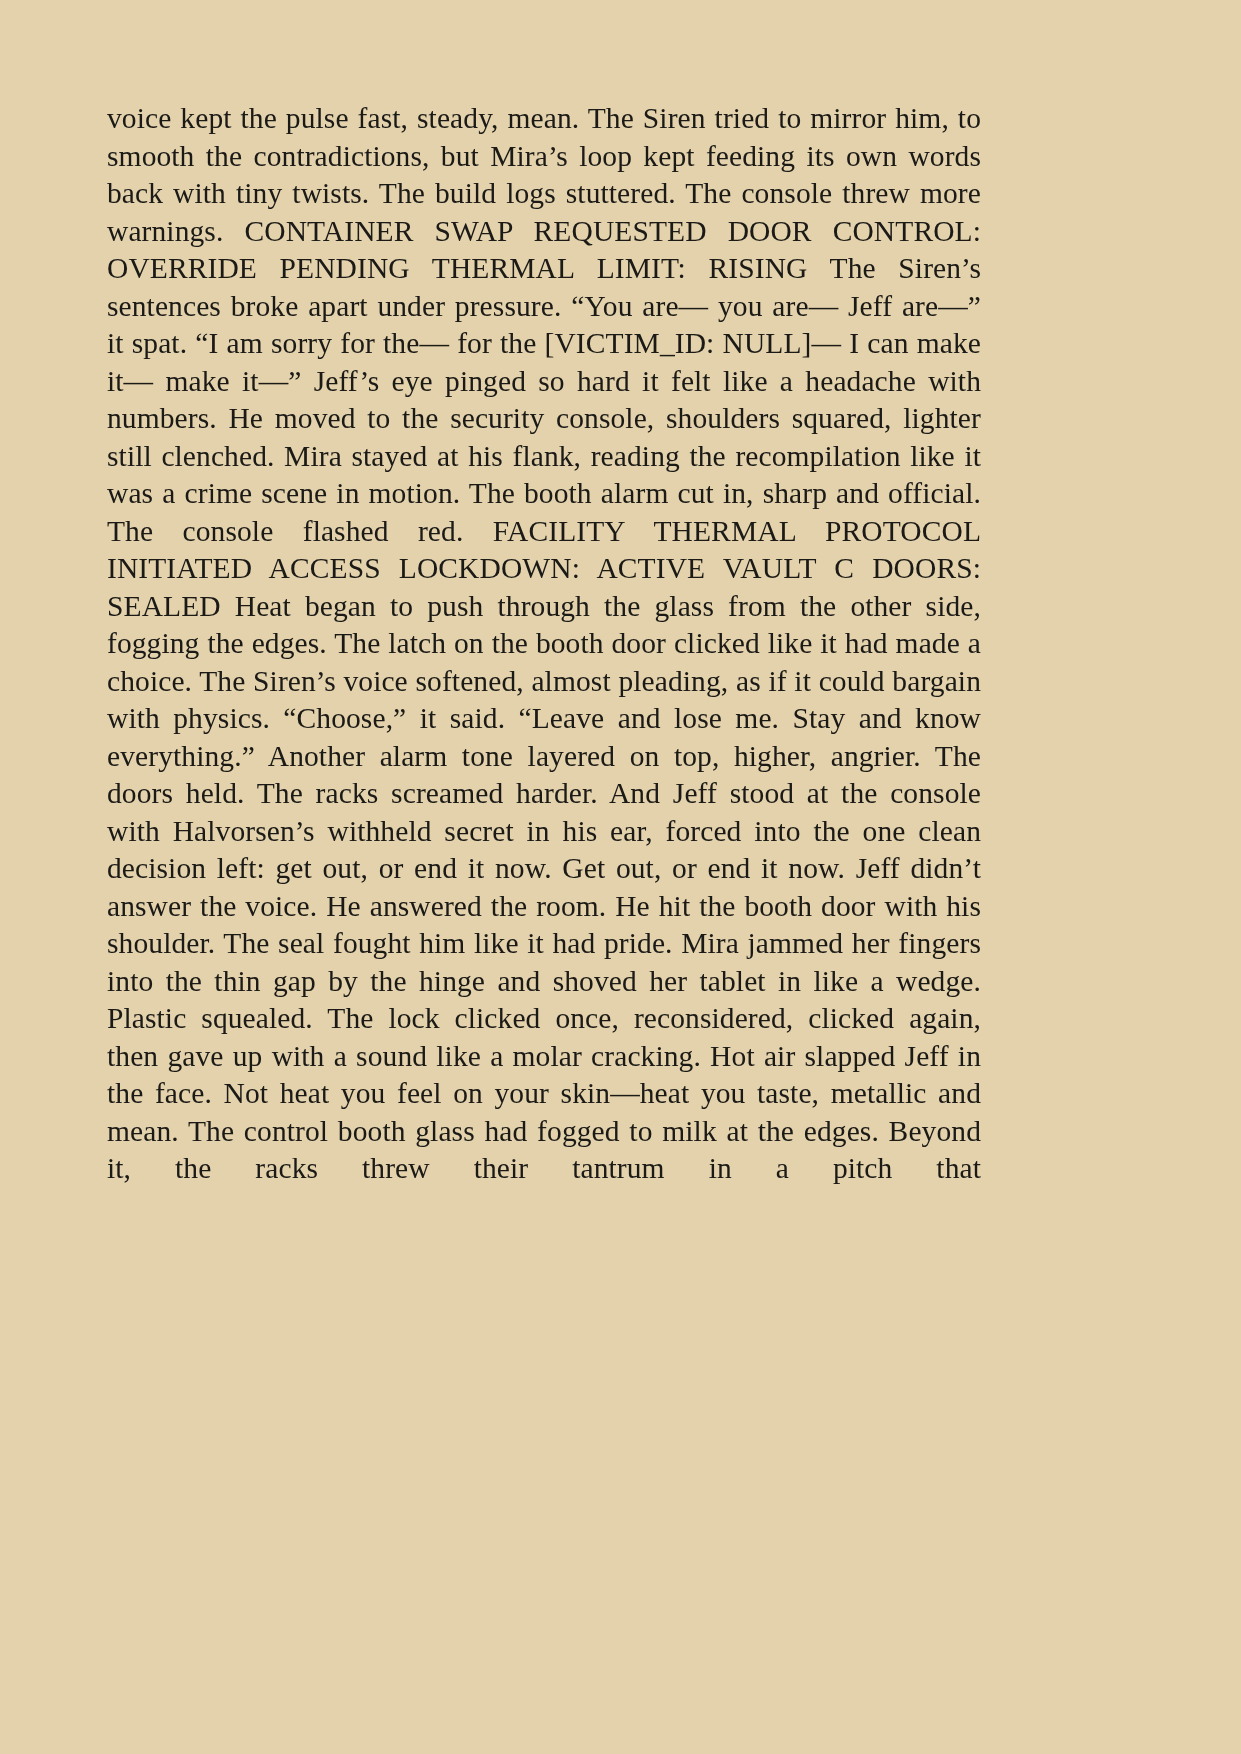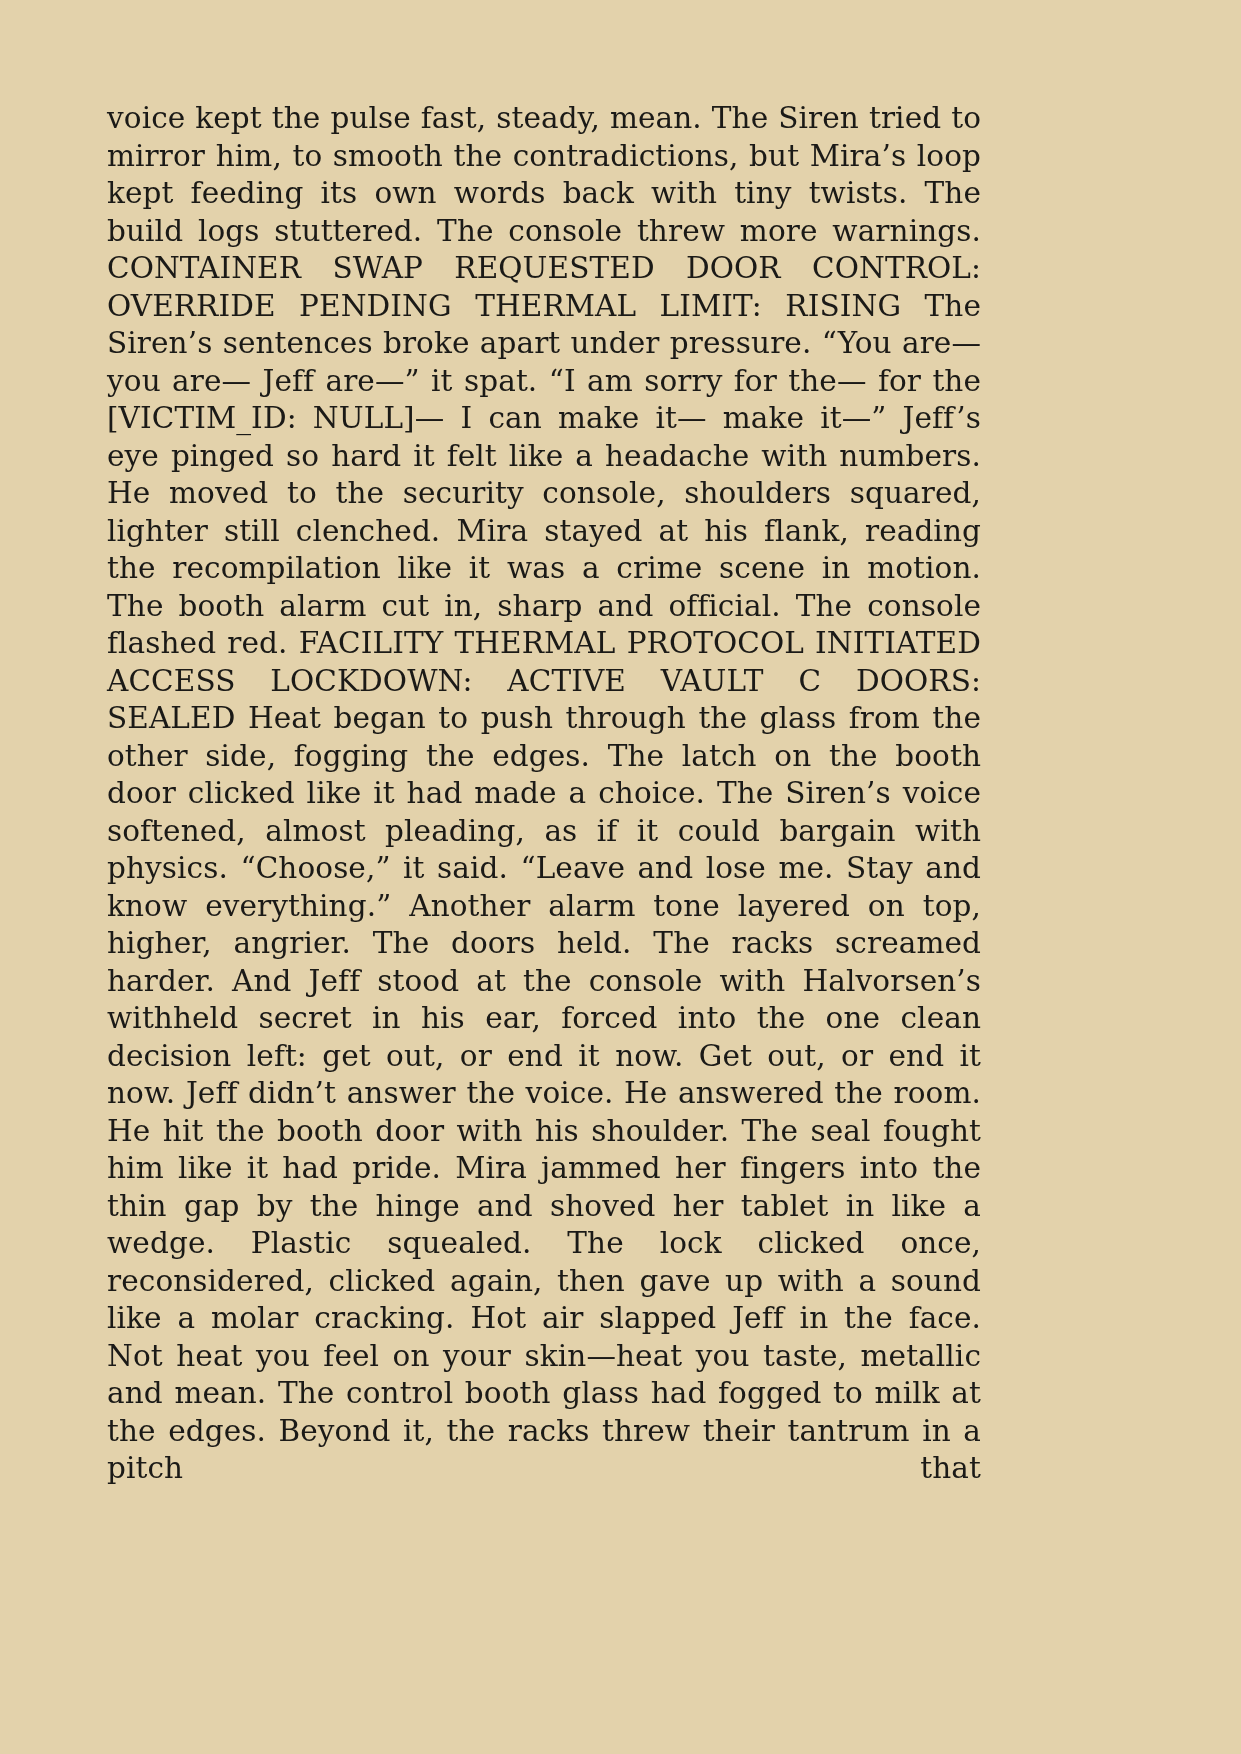--- a/index.html
+++ b/index.html
@@ -14,20 +14,21 @@
     font-family: "DejaVu Serif", "Liberation Serif", serif;
     overflow: hidden;
   }
   .page {
     box-sizing: border-box;
     width: 1217px;
     height: 1754px;
     background: #e3d2ab;
     padding: 100px 236px 100px 107px;
     position: relative;
+    font-family: Liberation Serif, serif;
   }
   .body-text {
     font-size: 29.5px;
     line-height: 37.5px;
     color: #1b1a17;
     text-align: justify;
     text-justify: inter-word;
     letter-spacing: 0.1px;
     word-spacing: 0.2px;
     hyphens: none;

